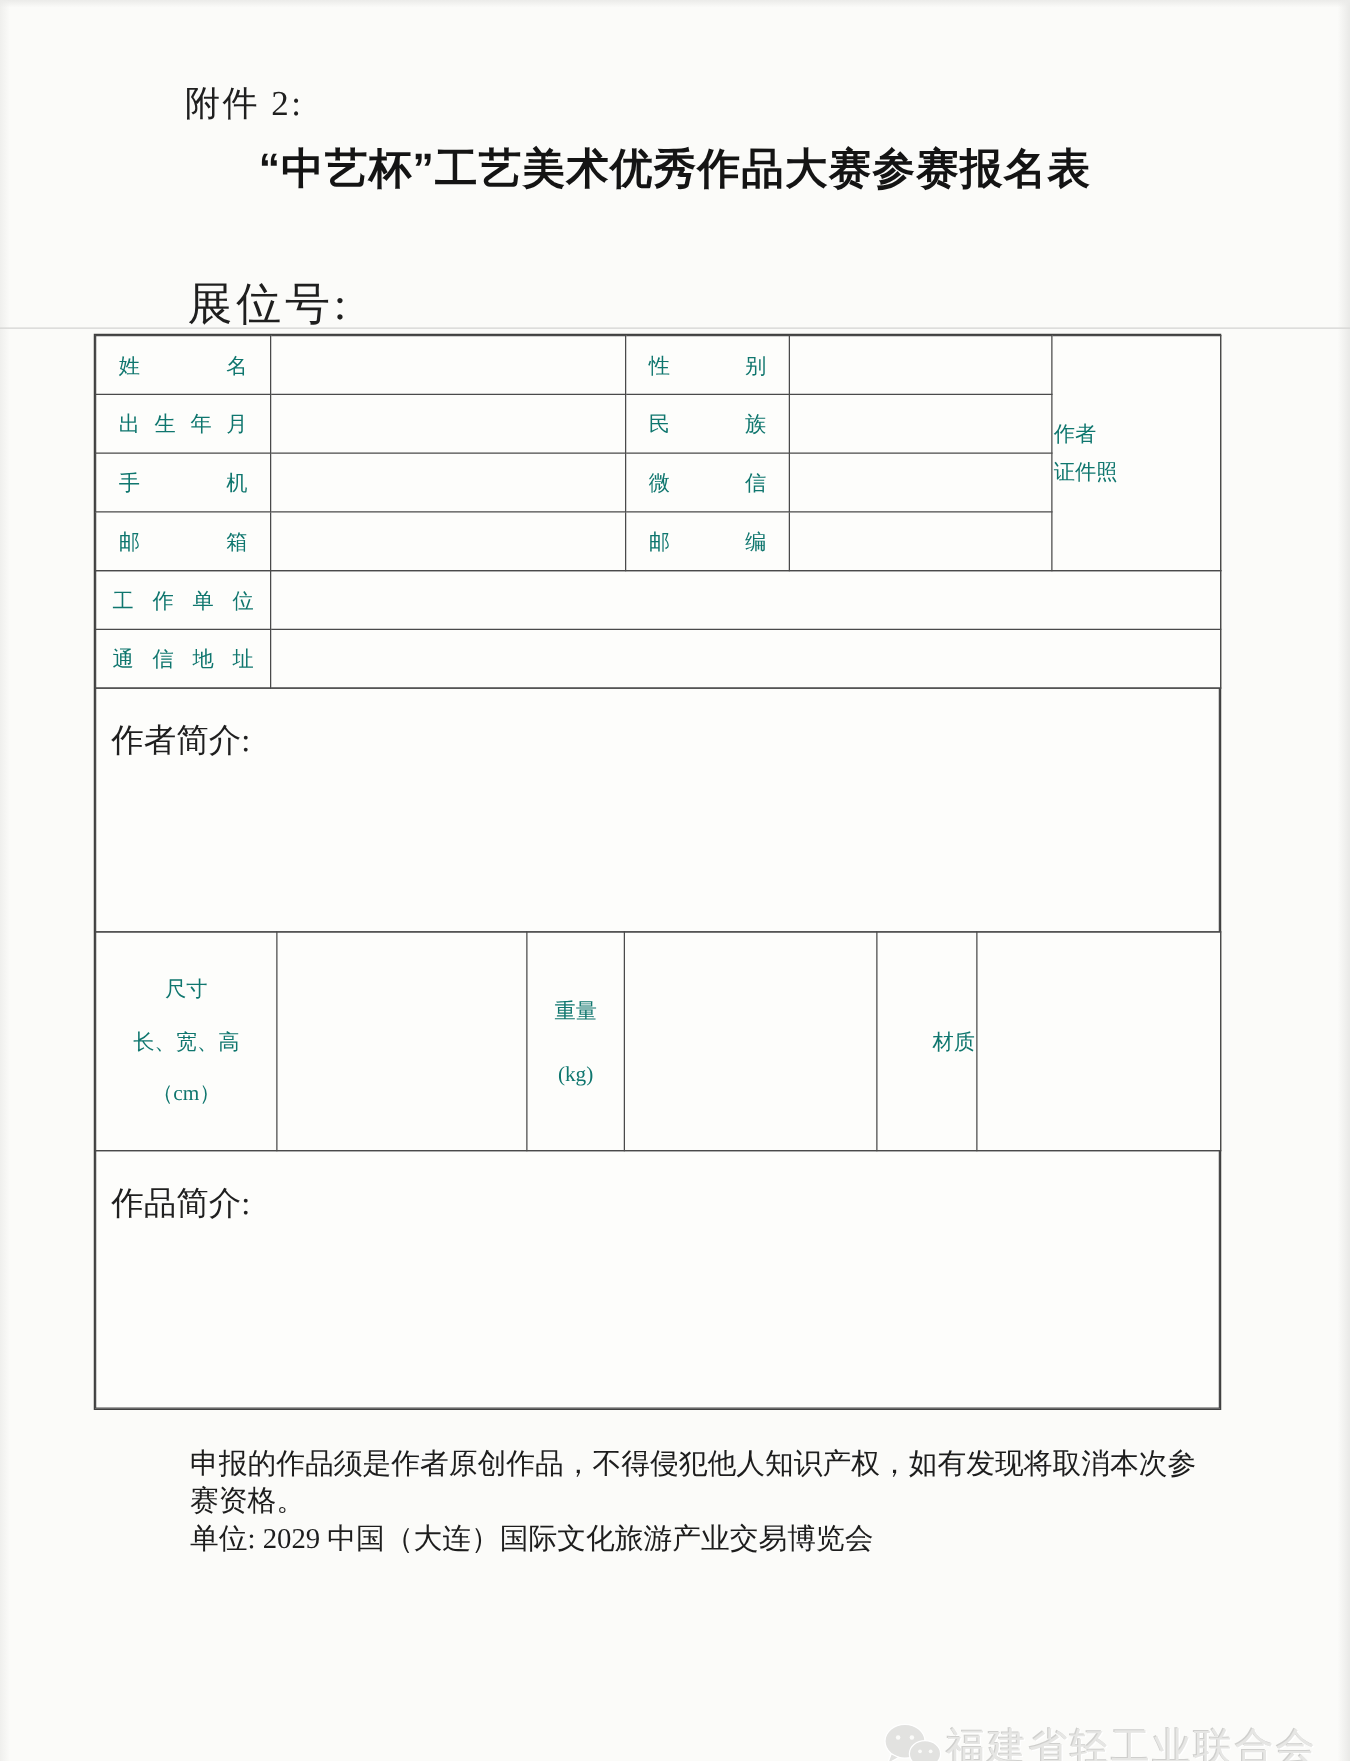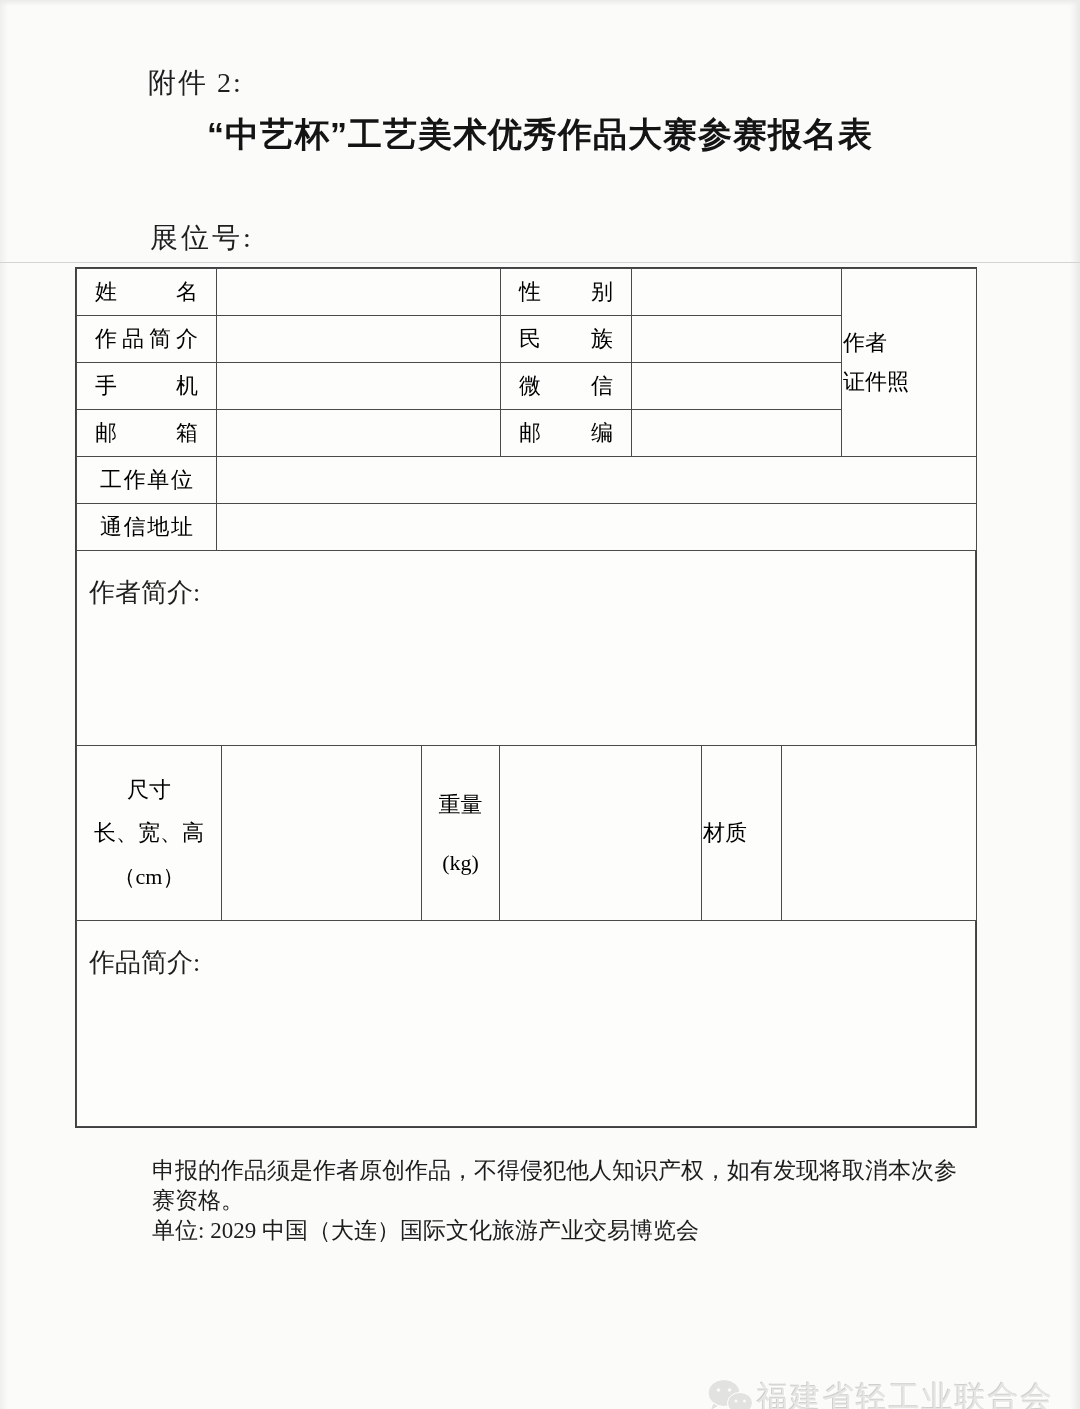--- a/index.html
+++ b/index.html
@@ -34,68 +34,68 @@
   }
   .title{
     position:absolute;left:0;top:112px;width:1080px;margin:0;
     text-align:center;
     font-family:"Liberation Sans", sans-serif;
     font-weight:700;font-size:34px;letter-spacing:1px;
     color:#141414;
   }
   .booth{
     position:absolute;left:150px;top:219px;
-    font-size:28px;letter-spacing:3px;
+    font-size:36px;letter-spacing:3px;
   }
 
   .form-wrap{
     position:absolute;left:75px;top:267px;width:900px;
     border:1px solid #404040;
     background:#fdfdfb;
   }
   .form-wrap > * + *{margin-top:-1px;}
 
   table.sec{
     border-collapse:collapse;width:100%;table-layout:fixed;
   }
   table.sec td{
     border:1px solid #4a4a4a;
-    font-size:22px;color:#000000;
+    font-size:17px;color:#0f766e;
     vertical-align:middle;
     overflow:hidden;
   }
   .sec-a td{height:44px;}
   .sec-b td{height:44px;}
   .sec-d td{height:38px;}
   .sec-e td{height:172px;}
 
   td.lbl{
     text-align:justify;text-align-last:justify;
     padding:0 18px;
   }
-  .sec-b td.lbl,.sec-d td.lbl{padding:0 23px;}
+  .sec-b td.lbl,.sec-d td.lbl{padding:0 13px;}
 
   td.photo{text-align:left;line-height:1.75;}
 
   .bigcell{
     box-sizing:border-box;
     border:1px solid #4a4a4a;
     height:196px;
     padding:24px 12px;
     font-size:26px;
   }
   .bigcell.tall{height:207px;}
 
   .vstack{
     height:100%;display:flex;flex-direction:column;
     align-items:center;justify-content:space-evenly;
     padding:14px 0;box-sizing:border-box;
   }
   .vstack.center{justify-content:center;row-gap:30px;}
-  td.center-txt{text-align:left;}
+  td.center-txt{text-align:right;}
 
   .footer{
     position:absolute;left:152px;top:1156px;width:812px;
     font-size:23px;line-height:30px;color:#1d1d1d;
   }
   .footer p{margin:0;}
 
   .watermark{
     position:absolute;right:26px;top:1376px;
     display:flex;align-items:center;gap:2px;
@@ -132,21 +132,21 @@
           <td class="lbl">姓名</td>
           <td class="inp"></td>
           <td class="lbl">性别</td>
           <td class="inp"></td>
           <td class="photo" rowspan="4">
             <div>作者</div>
             <div>证件照</div>
           </td>
         </tr>
         <tr>
-          <td class="lbl">作品简介</td>
+          <td class="lbl">出生年月</td>
           <td class="inp"></td>
           <td class="lbl">民族</td>
           <td class="inp"></td>
         </tr>
         <tr>
           <td class="lbl">手机</td>
           <td class="inp"></td>
           <td class="lbl">微信</td>
           <td class="inp"></td>
         </tr>

